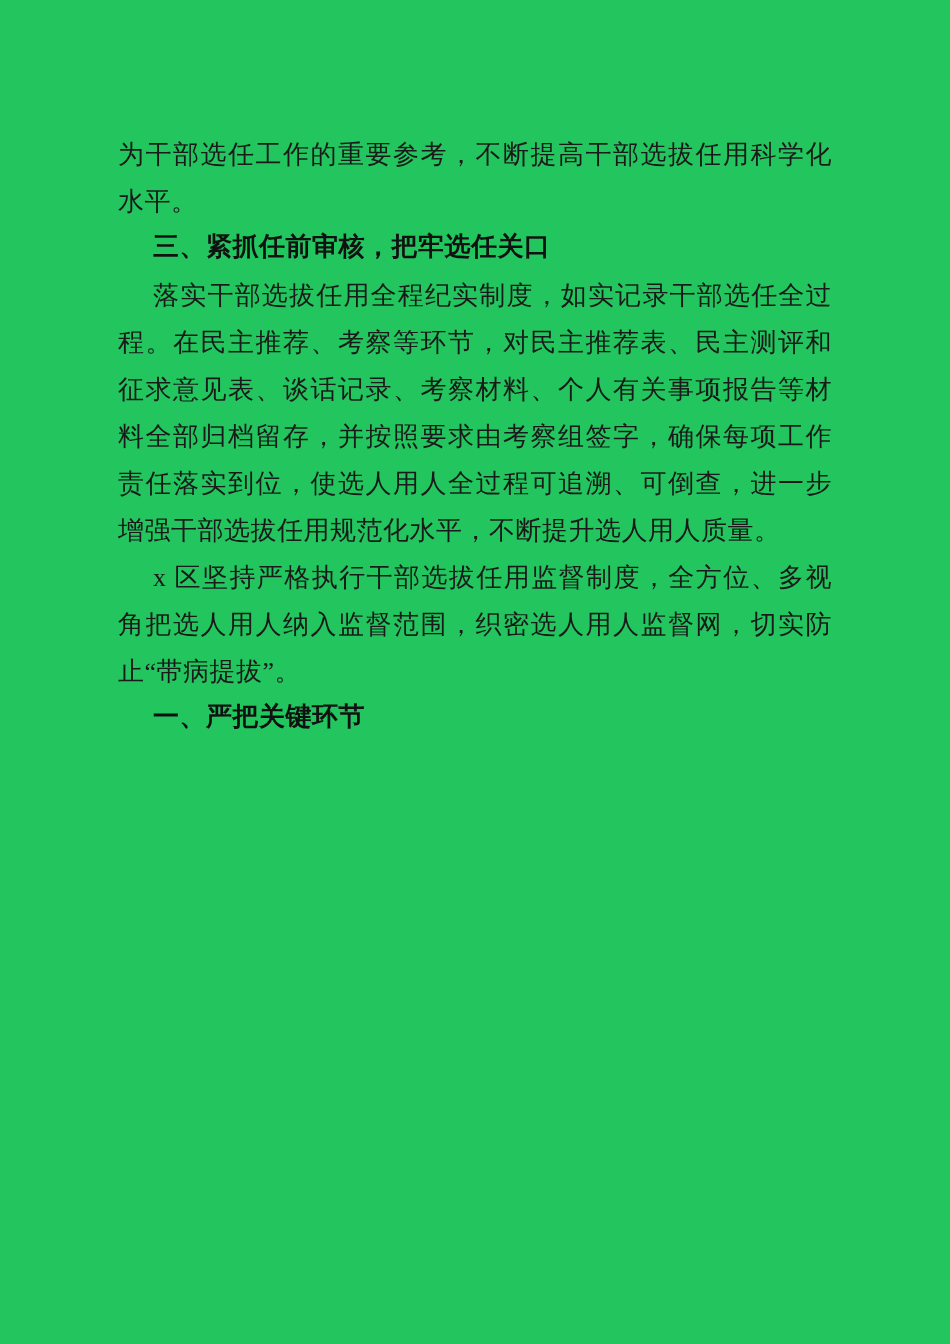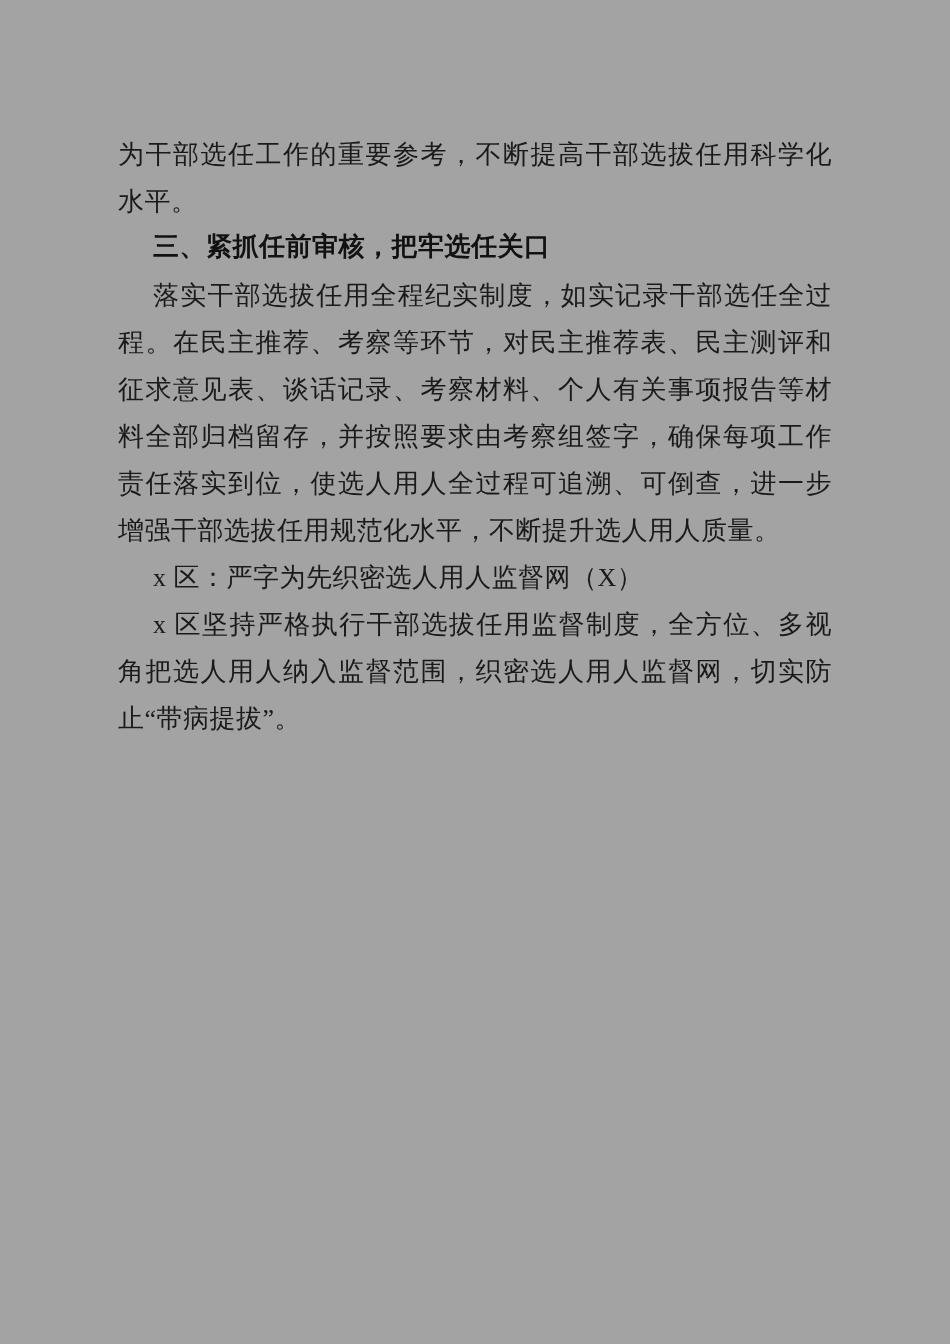--- a/index.html
+++ b/index.html
@@ -8,21 +8,21 @@
   }
   body {
     width: 950px;
     min-height: 1344px;
     font-family: "Liberation Serif", serif;
     color: #000000;
   }
   .page {
     width: 950px;
     min-height: 1344px;
-    background: #a3a3a3;
+    background: #22c55e;
     padding: 131px 118px 40px 118px;
   }
   .doc p {
     font-size: 26px;
     line-height: 47px;
     text-align: justify;
     text-justify: inter-ideograph;
     letter-spacing: 0.5px;
     color: #1a1a1a;
   }
@@ -45,18 +45,18 @@
 <div class="page">
   <div class="doc">
     <p class="body no-indent">为干部选任工作的重要参考，不断提高干部选拔任用科学化水平。</p>
 
     <p class="heading">三、紧抓任前审核，把牢选任关口</p>
 
 
 
     <p class="body">落实干部选拔任用全程纪实制度，如实记录干部选任全过程。在民主推荐、考察等环节，对民主推荐表、民主测评和征求意见表、谈话记录、考察材料、个人有关事项报告等材料全部归档留存，并按照要求由考察组签字，确保每项工作责任落实到位，使选人用人全过程可追溯、可倒查，进一步增强干部选拔任用规范化水平，不断提升选人用人质量。</p>
 
-    <p class="body">x 区：严字为先织密选人用人监督网（X）</p>
 
     <p class="body">x 区坚持严格执行干部选拔任用监督制度，全方位、多视角把选人用人纳入监督范围，织密选人用人监督网，切实防止“带病提拔”。</p>
 
+    <p class="heading">一、严把关键环节</p>
   </div>
 </div>
 
 </body></html>

